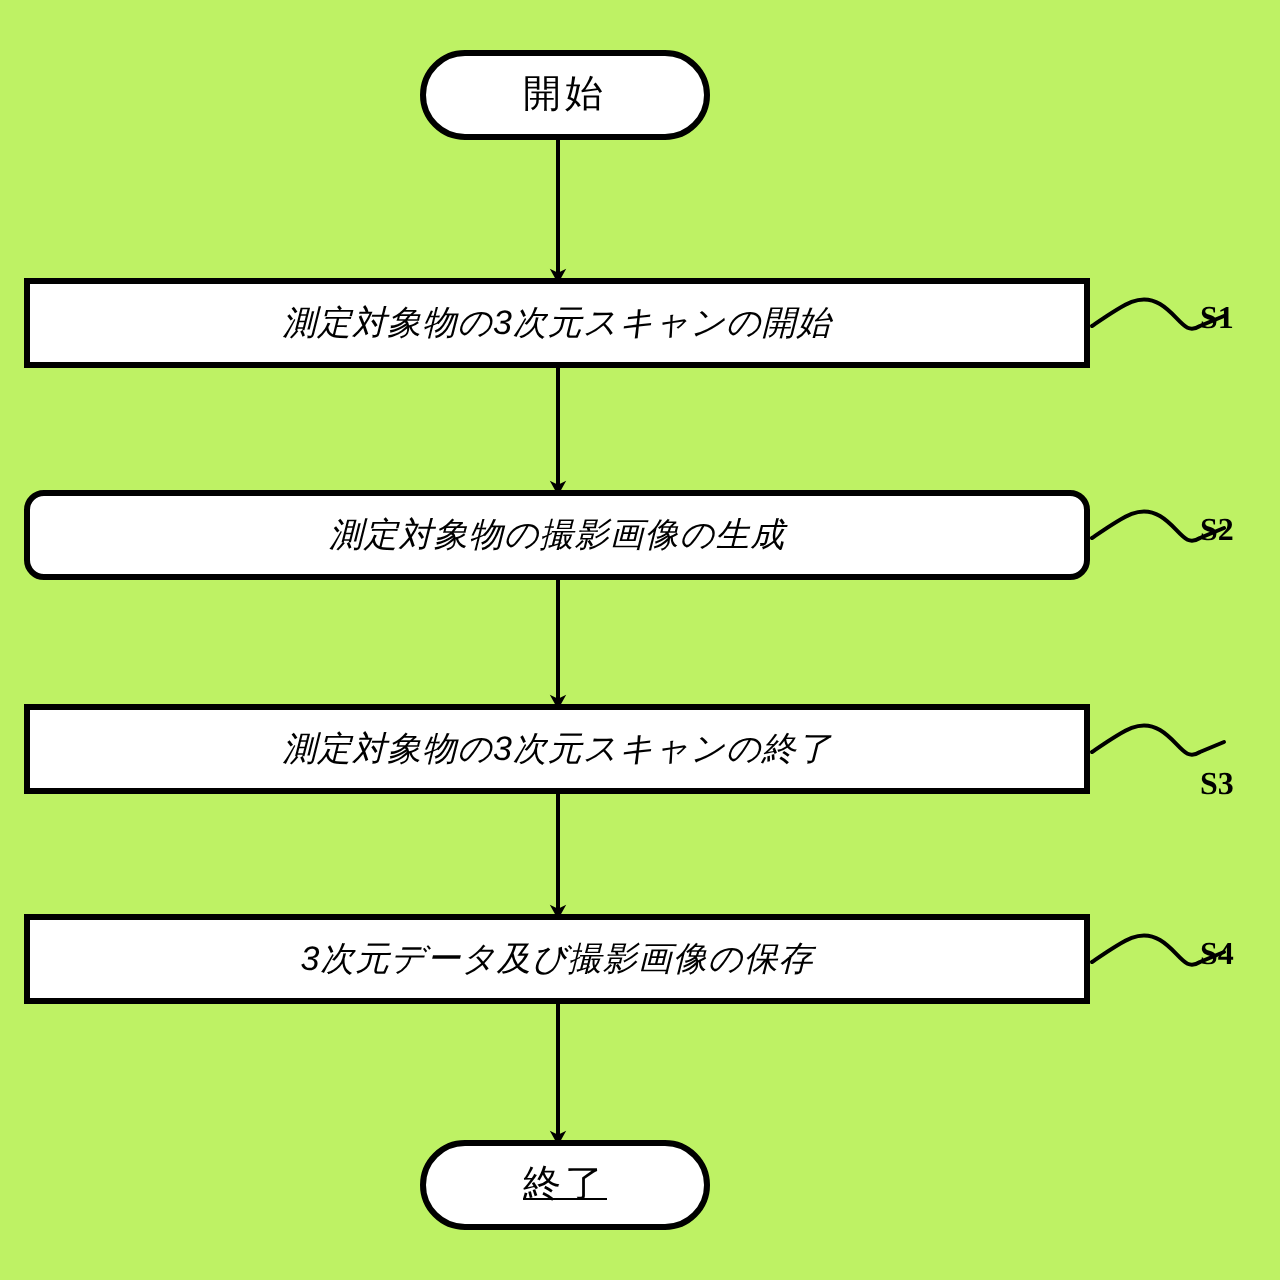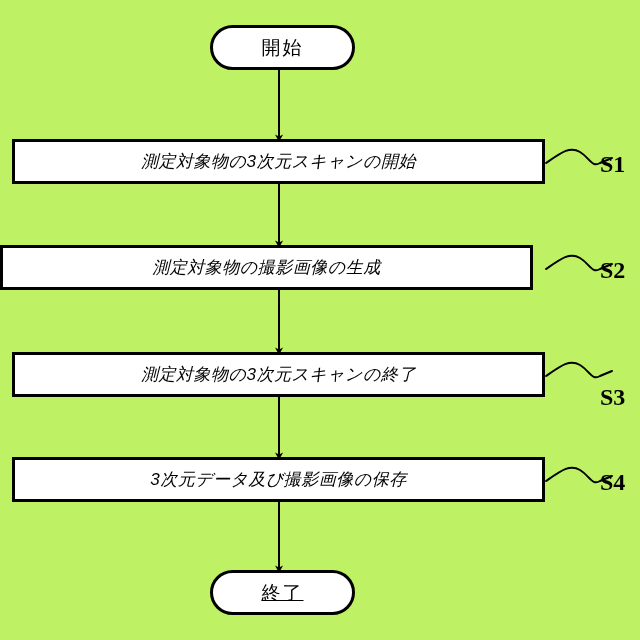--- a/index.html
+++ b/index.html
@@ -49,21 +49,21 @@
     font-size: 17px;
     letter-spacing: 0.5px;
     color: #000000;
     line-height: 1;
     white-space: nowrap;
   }
   
   .step-id {
     position: absolute;
     font-family: "Liberation Serif", "DejaVu Serif", serif;
-    font-size: 24px;
+    font-size: 16px;
     font-weight: 700;
     color: #000000;
     line-height: 1;
     white-space: nowrap;
   }
   
   #overlay {
     position: absolute;
     left: 0;
     top: 0;
@@ -99,21 +99,21 @@
   </svg>
 
   <div class="terminal" style="left: 210px; top: 25px; width: 145px; height: 45px;">
     <span class="label">開始</span>
   </div>
 
   <div class="process" style="left: 12px; top: 139px; width: 533px; height: 45px;">
     <span class="label">測定対象物の3次元スキャンの開始</span>
   </div>
 
-  <div class="process" style="left: 0; top: 245px; width: 533px; height: 45px;">
+  <div class="process" style="left: 12px; top: 245px; width: 533px; height: 45px; border-radius: 10px;">
     <span class="label">測定対象物の撮影画像の生成</span>
   </div>
 
   <div class="process" style="left: 12px; top: 352px; width: 533px; height: 45px;">
     <span class="label">測定対象物の3次元スキャンの終了</span>
   </div>
 
   <div class="process" style="left: 12px; top: 457px; width: 533px; height: 45px;">
     <span class="label">3次元データ及び撮影画像の保存</span>
   </div>

